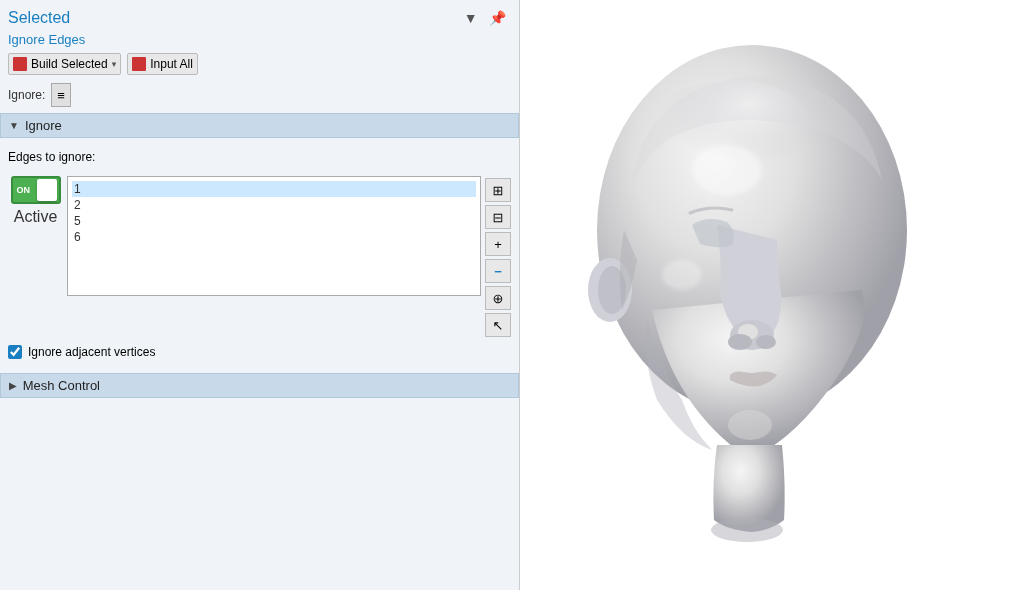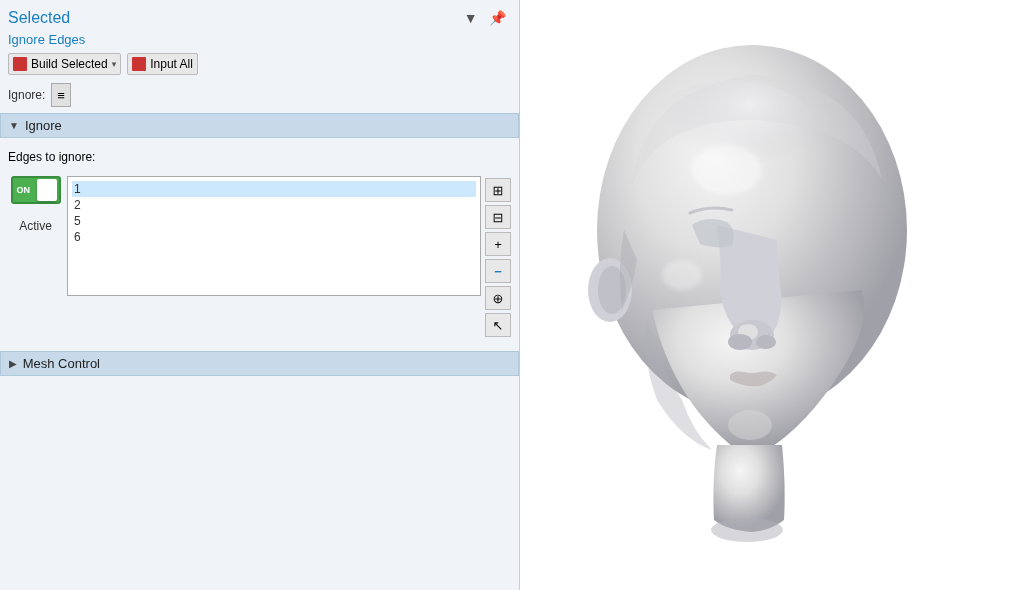--- a/index.html
+++ b/index.html
@@ -191,23 +191,22 @@
       width: 20px;
       height: 22px;
       background: white;
       border-radius: 2px;
       position: absolute;
       right: 2px;
       box-shadow: 0 1px 2px rgba(0,0,0,0.3);
     }
 
     .active-text {
-      font-size: 12px;
+      font-size: 16px;
       color: #333;
-      margin-top: 11px;
     }
 
     .edges-list-container {
       flex: 1;
       border: 1px solid #aaa;
       background: white;
       min-height: 120px;
       max-height: 140px;
       padding: 4px;
       overflow-y: auto;
@@ -333,20 +332,24 @@
       <div class="edges-toolbar">
         <button class="edge-tool-btn" title="Copy">⊞</button>
         <button class="edge-tool-btn" title="Paste">⊟</button>
         <button class="edge-tool-btn" title="Add">+</button>
         <button class="edge-tool-btn" title="Remove" style="color:#1a7fc1; font-weight:bold;">−</button>
         <button class="edge-tool-btn" title="Select">⊕</button>
         <button class="edge-tool-btn" title="Cursor">↖</button>
       </div>
     </div>
 
+    <div class="ignore-adjacent-row">
+      <input type="checkbox" class="checkbox-input" checked="" style="">
+      <span>Ignore adjacent vertices</span>
+    </div>
   </div>
 
   <div class="section-header" style="margin-top: 8px;">
     <span class="section-arrow">▶</span>
     <span>Mesh Control</span>
   </div>
 
 </div>
 
 <div class="right-panel">

